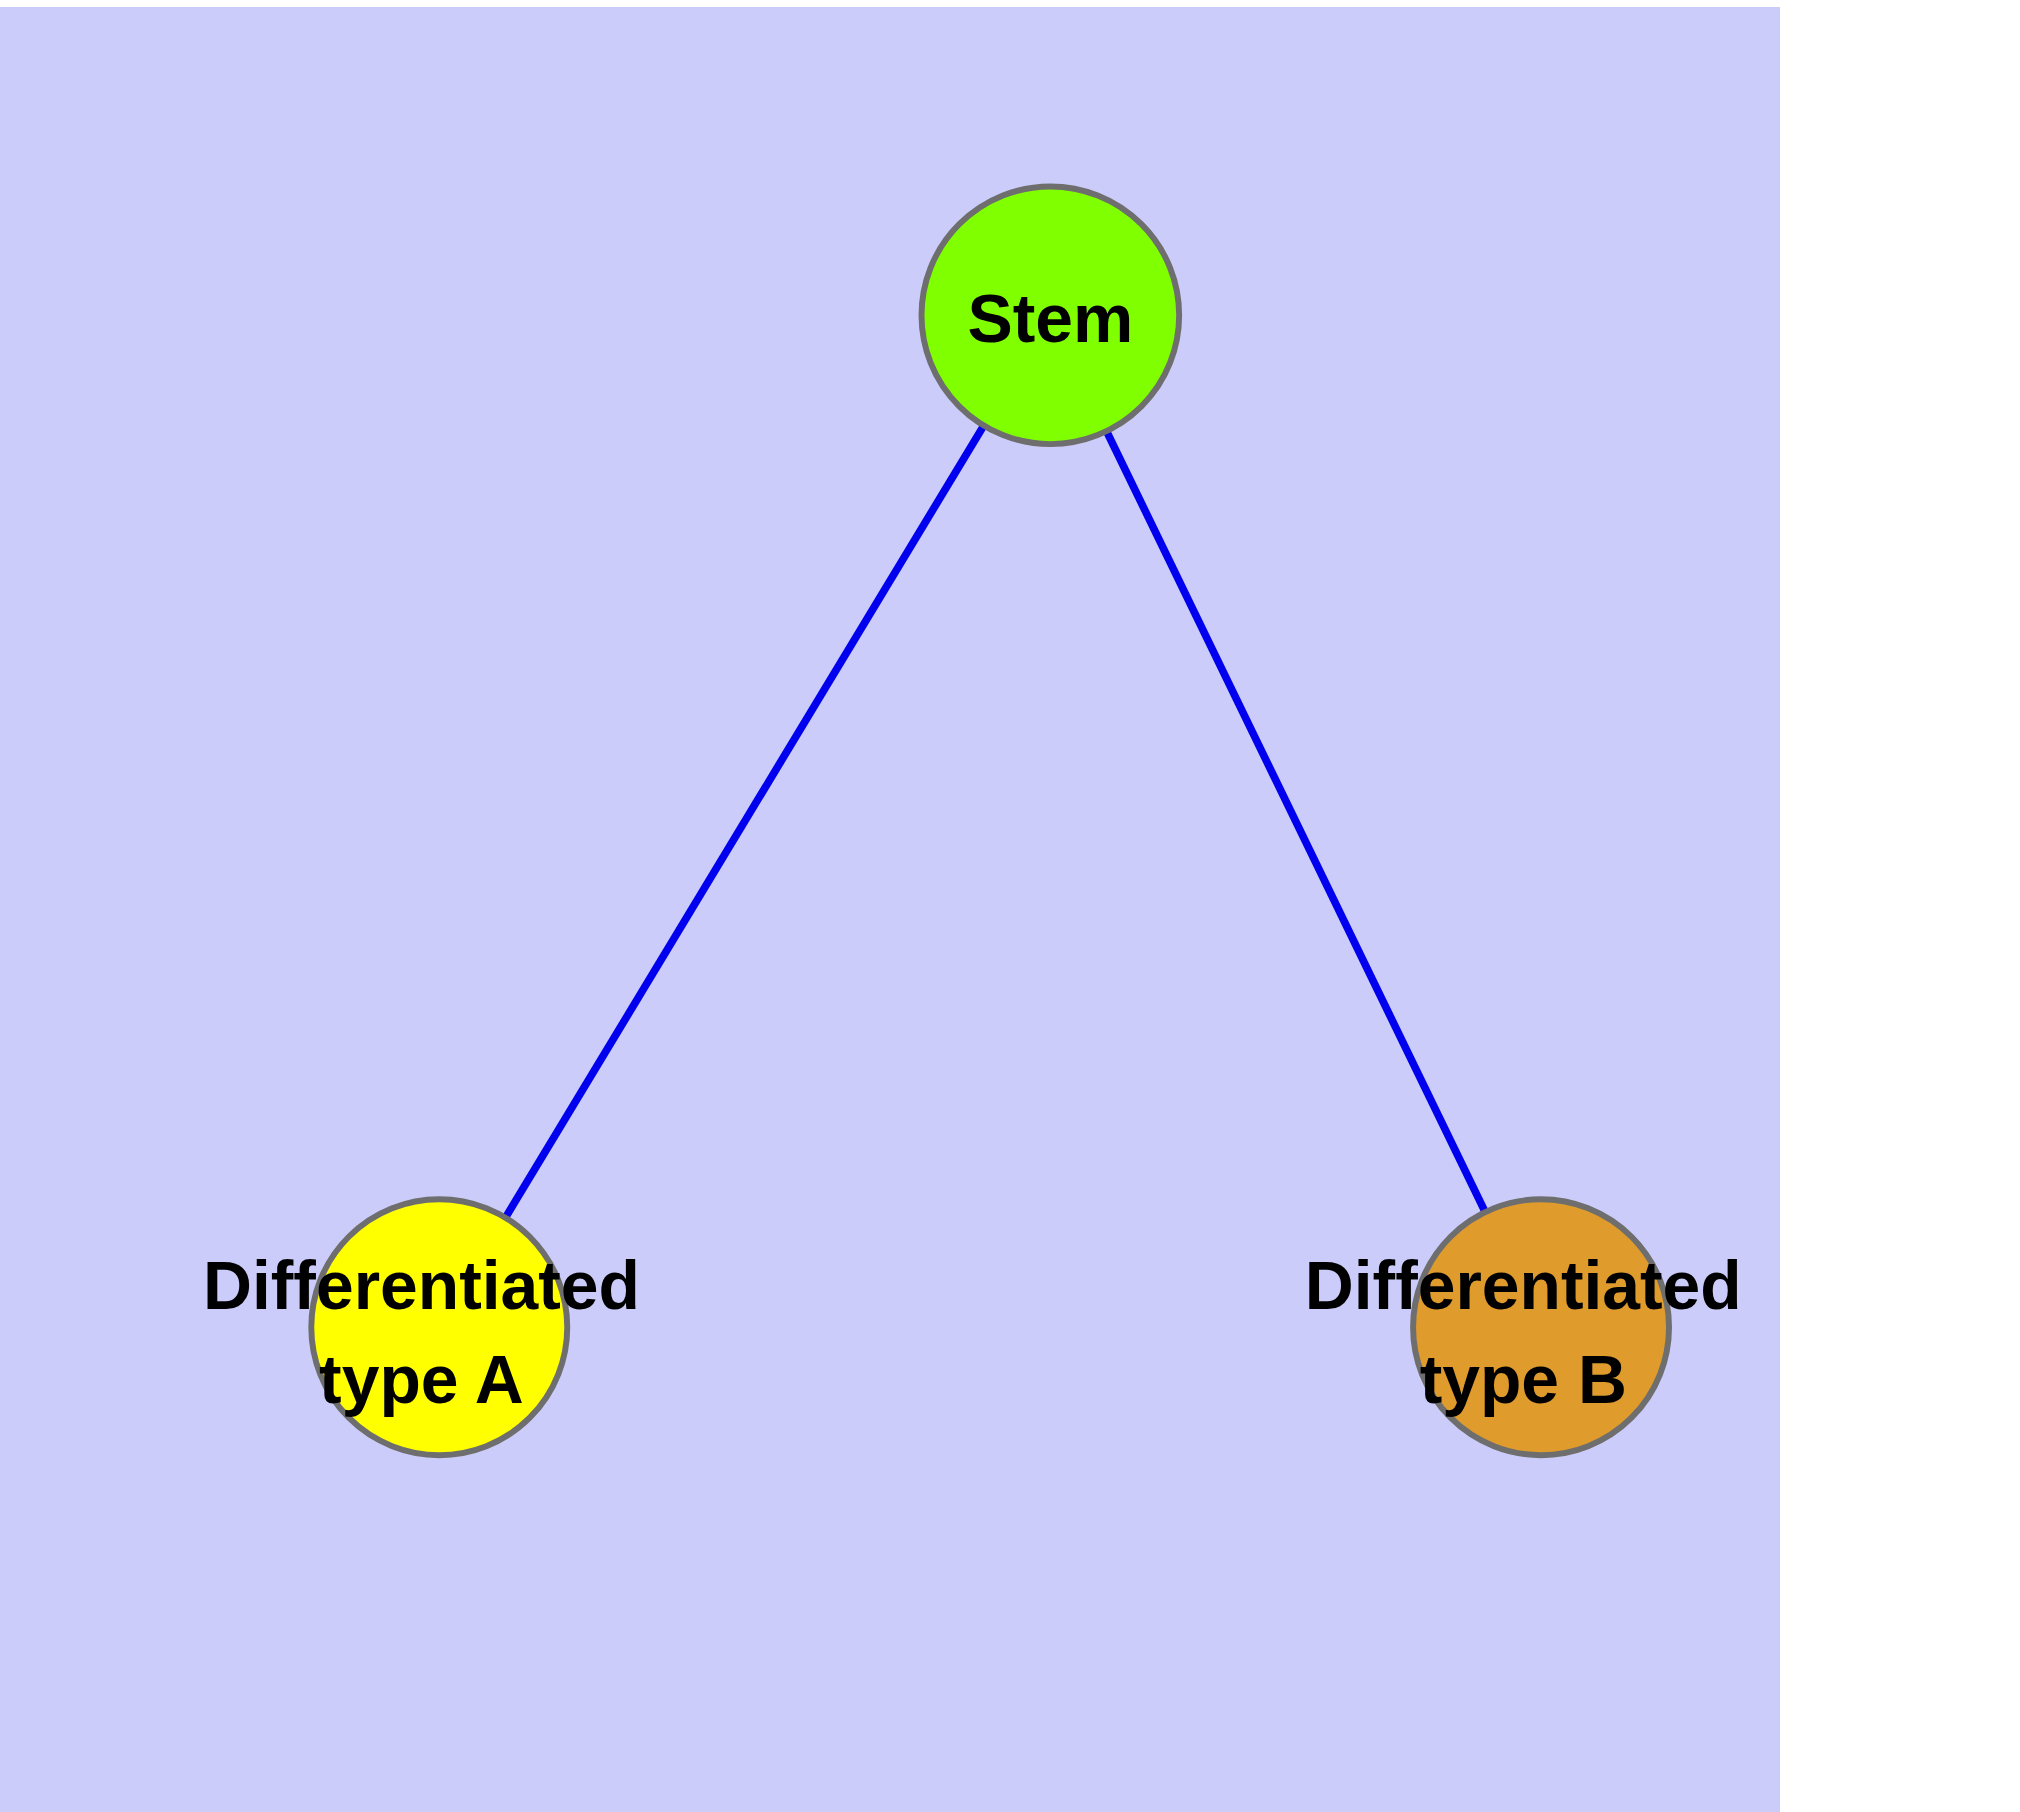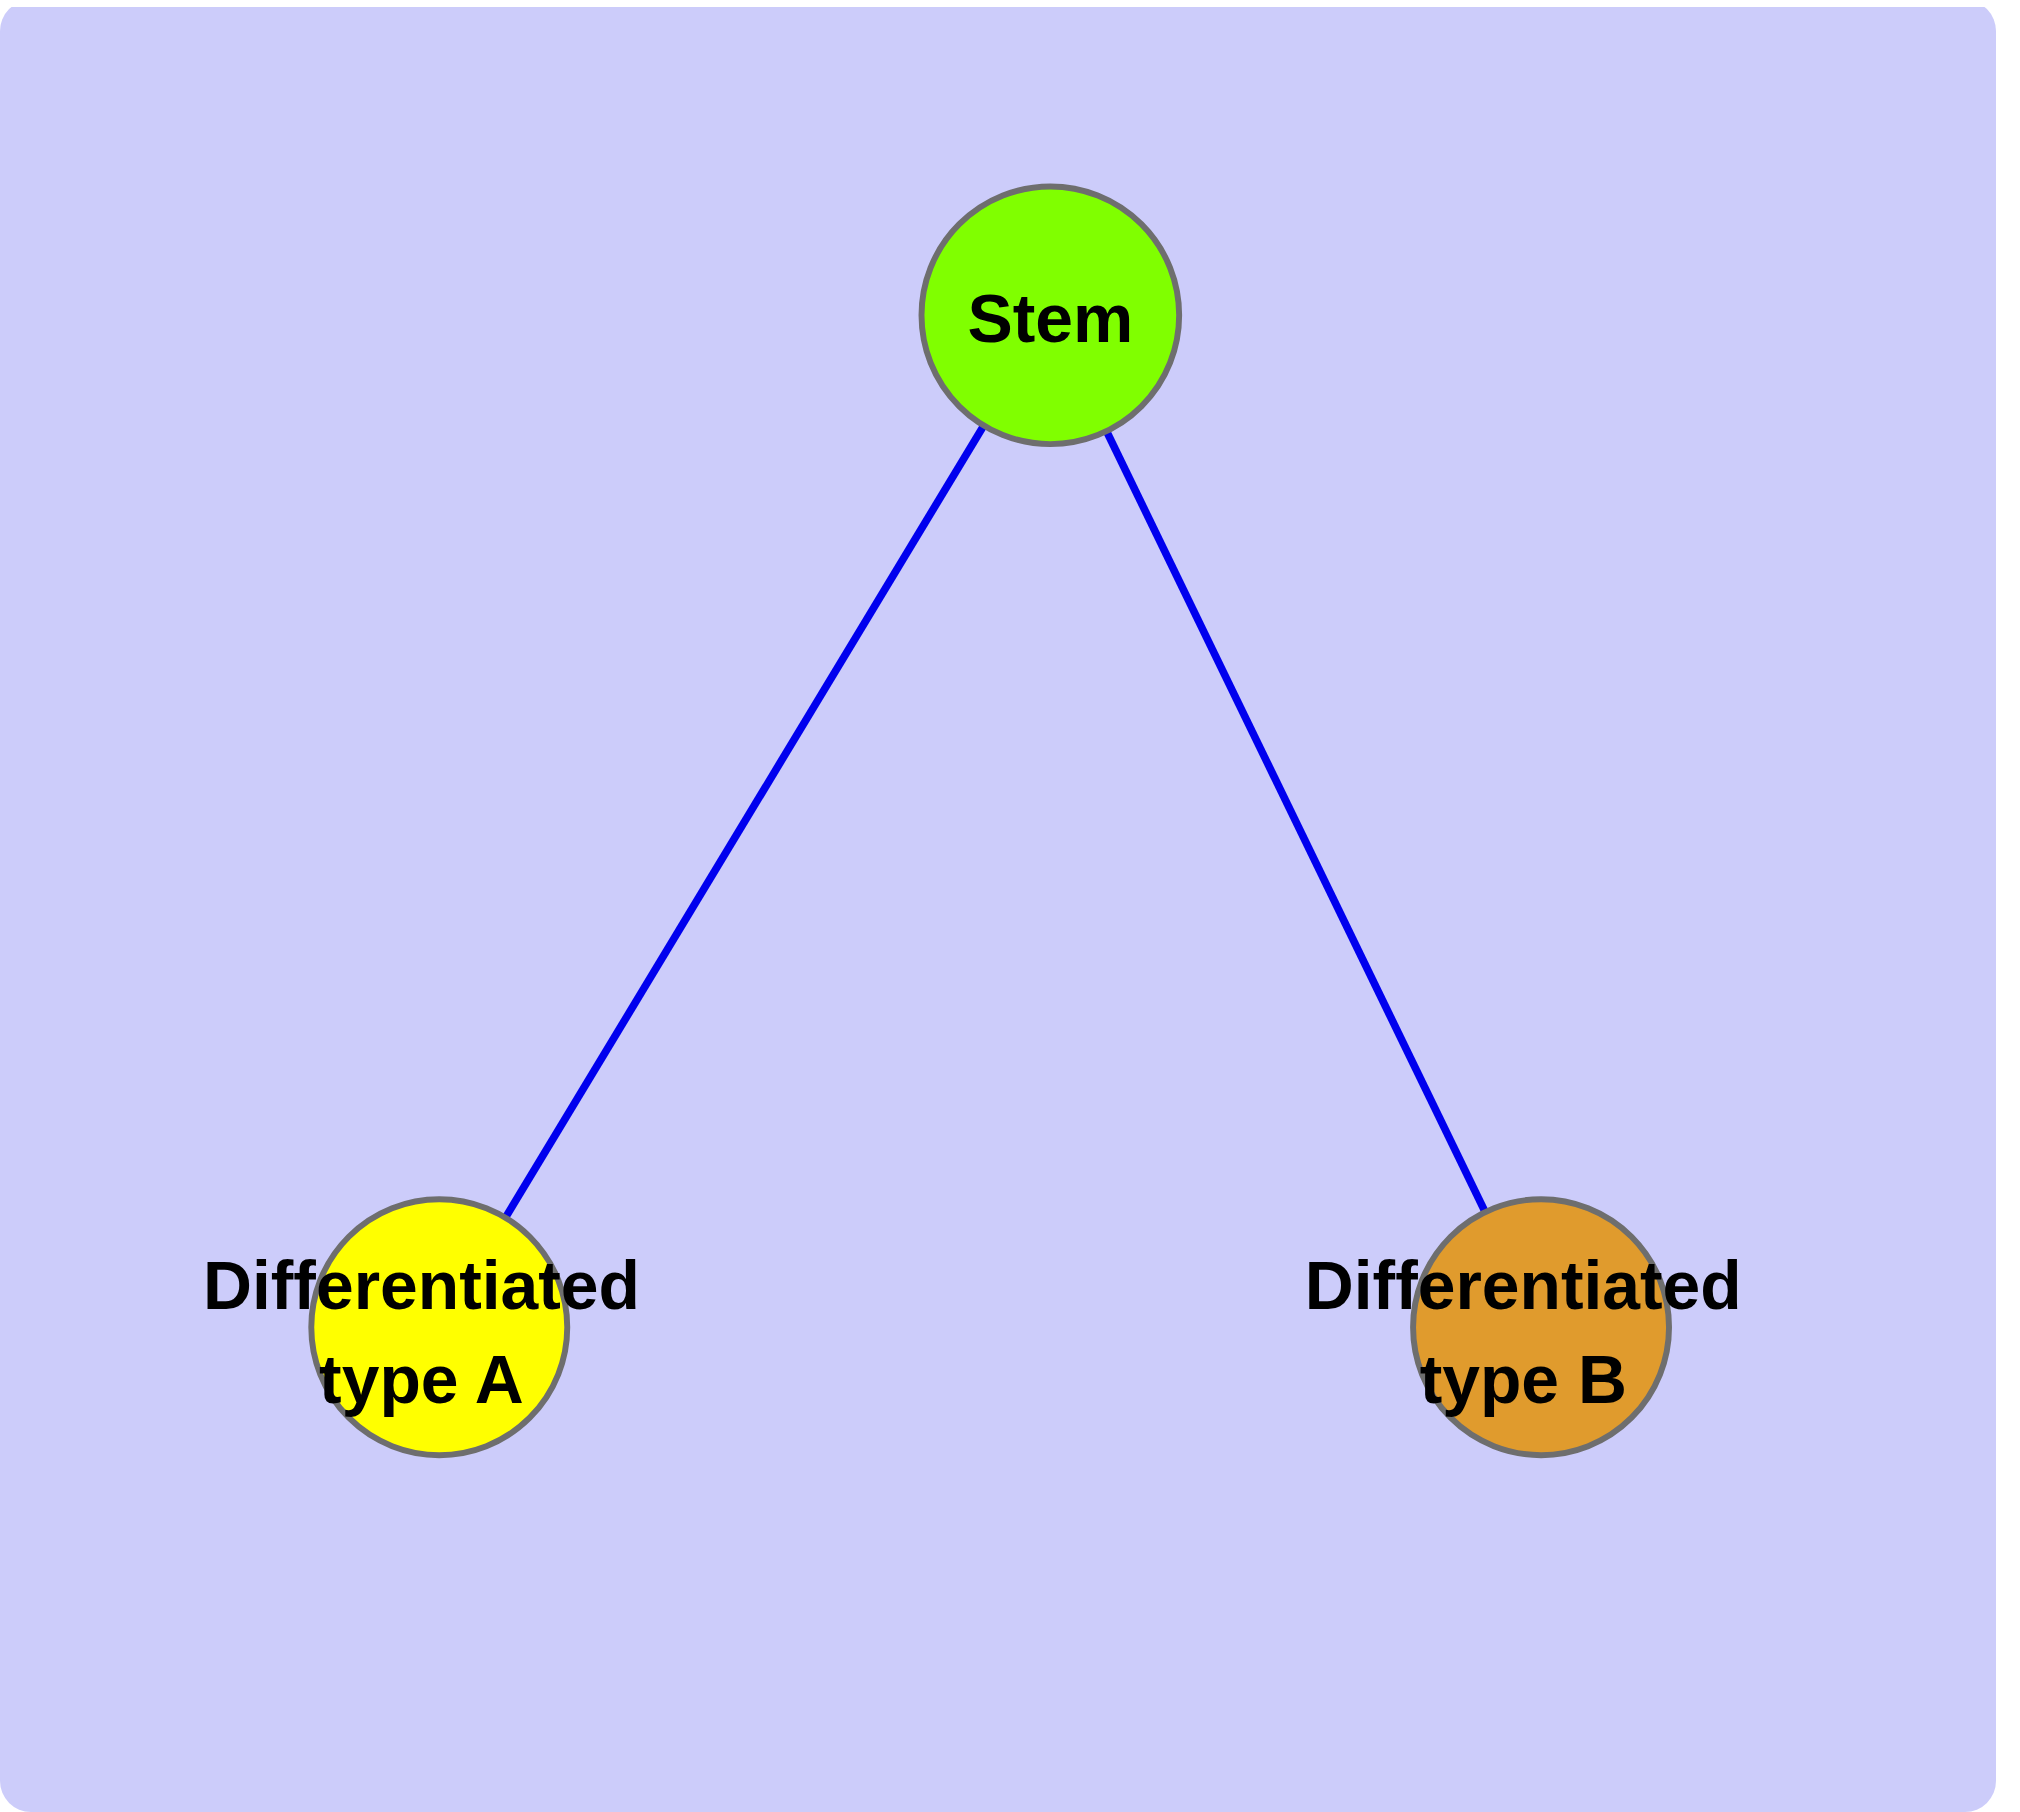--- a/index.html
+++ b/index.html
@@ -6,25 +6,24 @@
   html, body {
     margin: 0;
     padding: 0;
     background: #ffffff;
   }
   body {
     font-family: "Liberation Sans", sans-serif;
   }
   #canvas {
     position: relative;
-    width: 1996px;
+    width: 1780px;
     height: 1812px;
     overflow: hidden;
     background: #ffffff;
-    border-radius: 31px;
   }
   #plot-background {
     position: absolute;
     left: 0;
     top: 6.8px;
     width: 2021px;
     height: 1805px;
     background: #ccccfa;
   }
   #graph-svg {

